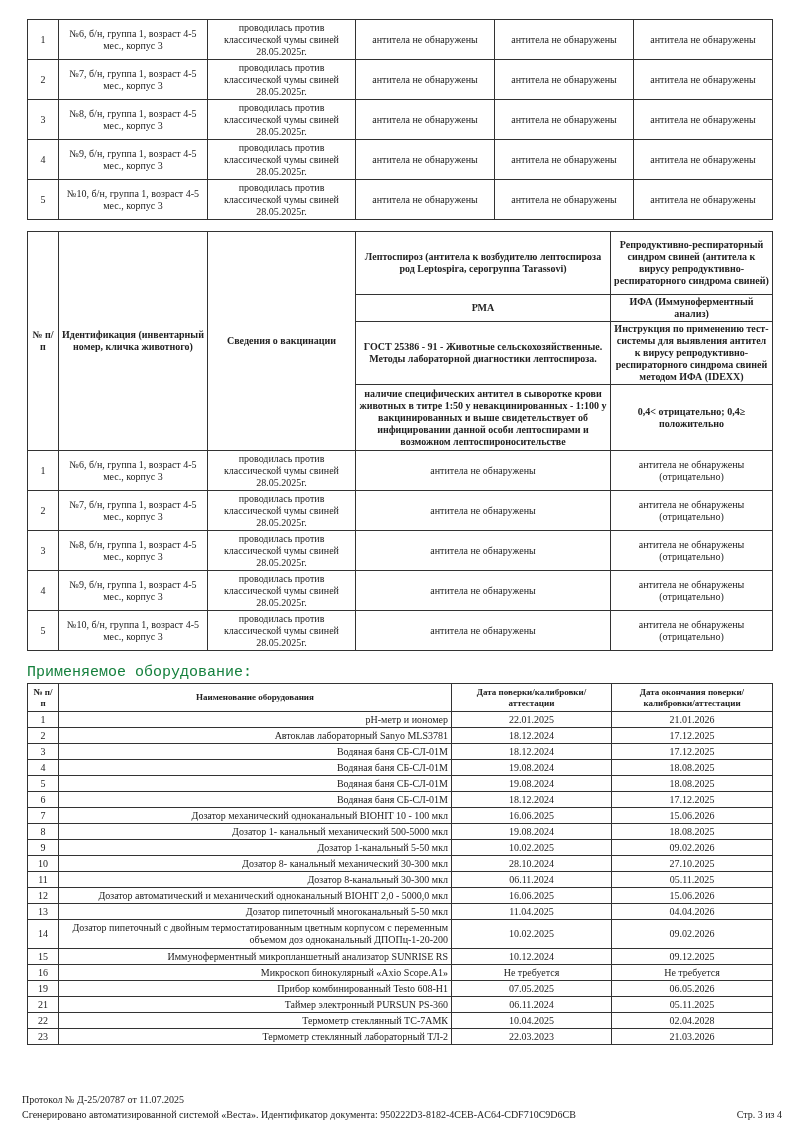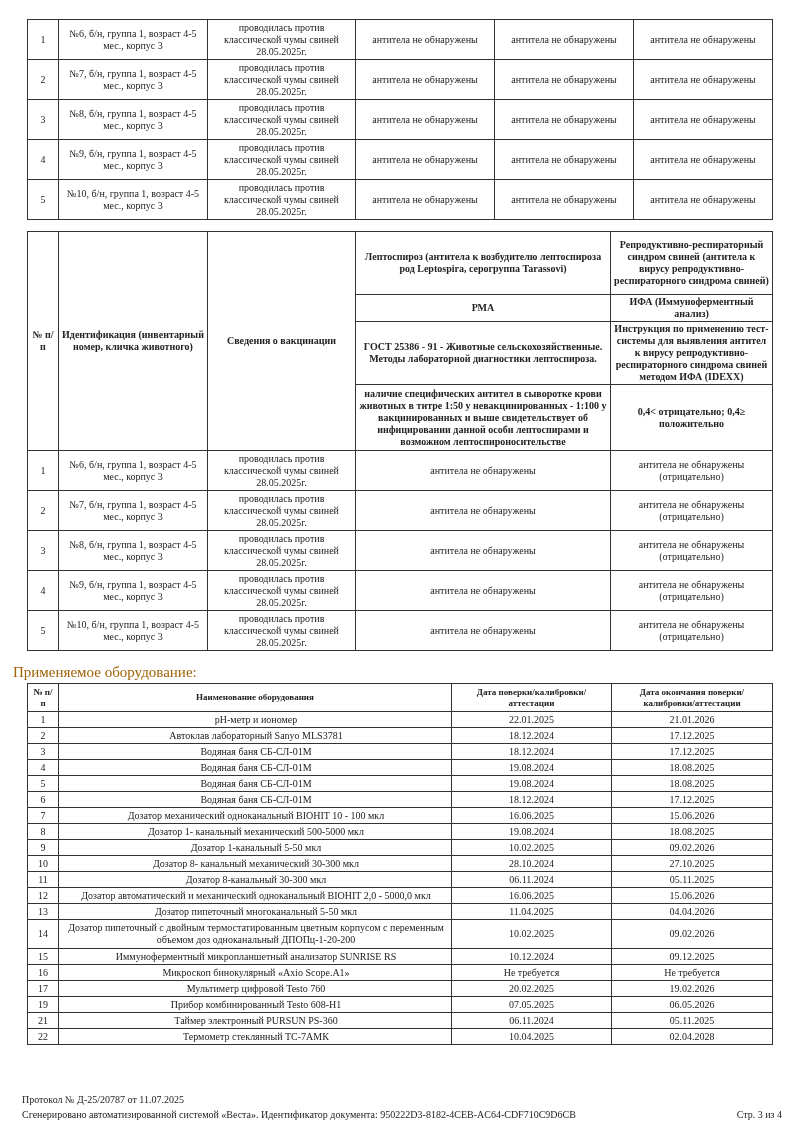--- a/index.html
+++ b/index.html
@@ -10,26 +10,26 @@
            font-size: 10px; line-height: 12px; padding: 0 3px; }
   th { font-weight: bold; margin-top: 20px; }
   #t1 { left: 27px; top: 19px; width: 745px; }
   #t1 td { height: 39px; }
   #t2 { left: 27px; top: 231px; width: 745px; }
   #t2 td.data { height: 39px; }
   .h-r1 { height: 63px; }
   .h-r2 { height: 27px; }
   .h-r3 { height: 63px; }
   .h-r4 { height: 66px; }
-  #equip-title { position: absolute; left: 13px; top: 664px; font-size: 15px;
-                 font-family: Liberation Serif, serif; color: #a16207; }
+  #equip-title { position: absolute; left: 27px; top: 664px; font-size: 15px;
+                 font-family: Liberation Mono, monospace; color: #15803d; }
   #t3 { left: 27px; top: 683px; width: 745px; }
   #t3 th { font-size: 9px; line-height: 11px; height: 27px; }
   #t3 td { height: 15px; font-size: 10px; line-height: 12px; }
-  #t3 td.name { text-align: center; padding-left: 5px; }
+  #t3 td.name { text-align: right; padding-left: 5px; }
   #t3 td.tall { height: 28px; }
   #footer { position: absolute; left: 22px; top: 1092px; width: 760px;
             font-size: 10px; line-height: 15px; color: #222; }
   #footer .row2 { display: flex; justify-content: space-between; gap: 20px; }
 </style>
 </head>
 <body>
 
 <table id="t1">
   <colgroup>
@@ -260,42 +260,42 @@
         <td>10.12.2024</td>
         <td>09.12.2025</td>
       </tr>
       <tr>
         <td>16</td>
         <td class="name">Микроскоп бинокулярный «Axio Scope.A1»</td>
         <td>Не требуется</td>
         <td>Не требуется</td>
       </tr>
       <tr>
-        <td>17</td>
-        <td class="name">Мультиметр цифровой Testo 760</td>
-        <td>20.02.2025</td>
-        <td>19.02.2026</td>
-      </tr>
-      <tr>
         <td>19</td>
         <td class="name">Прибор комбинированный Testo 608-H1</td>
         <td>07.05.2025</td>
         <td>06.05.2026</td>
       </tr>
       <tr>
         <td>21</td>
         <td class="name">Таймер электронный PURSUN PS-360</td>
         <td>06.11.2024</td>
         <td>05.11.2025</td>
       </tr>
       <tr>
         <td>22</td>
         <td class="name">Термометр стеклянный ТС-7АМК</td>
         <td>10.04.2025</td>
         <td>02.04.2028</td>
+      </tr>
+      <tr>
+        <td>23</td>
+        <td class="name">Термометр стеклянный лабораторный ТЛ-2</td>
+        <td>22.03.2023</td>
+        <td>21.03.2026</td>
       </tr>
     </tbody>
 </table>
 
 <div id="footer">
   <div>Протокол № Д-25/20787 от 11.07.2025</div>
   <div class="row2">
     <span>Сгенерировано автоматизированной системой «Веста». Идентификатор документа: 950222D3-8182-4CEB-AC64-CDF710C9D6CB</span>
     <span>Стр. 3 из 4</span>
   </div>

